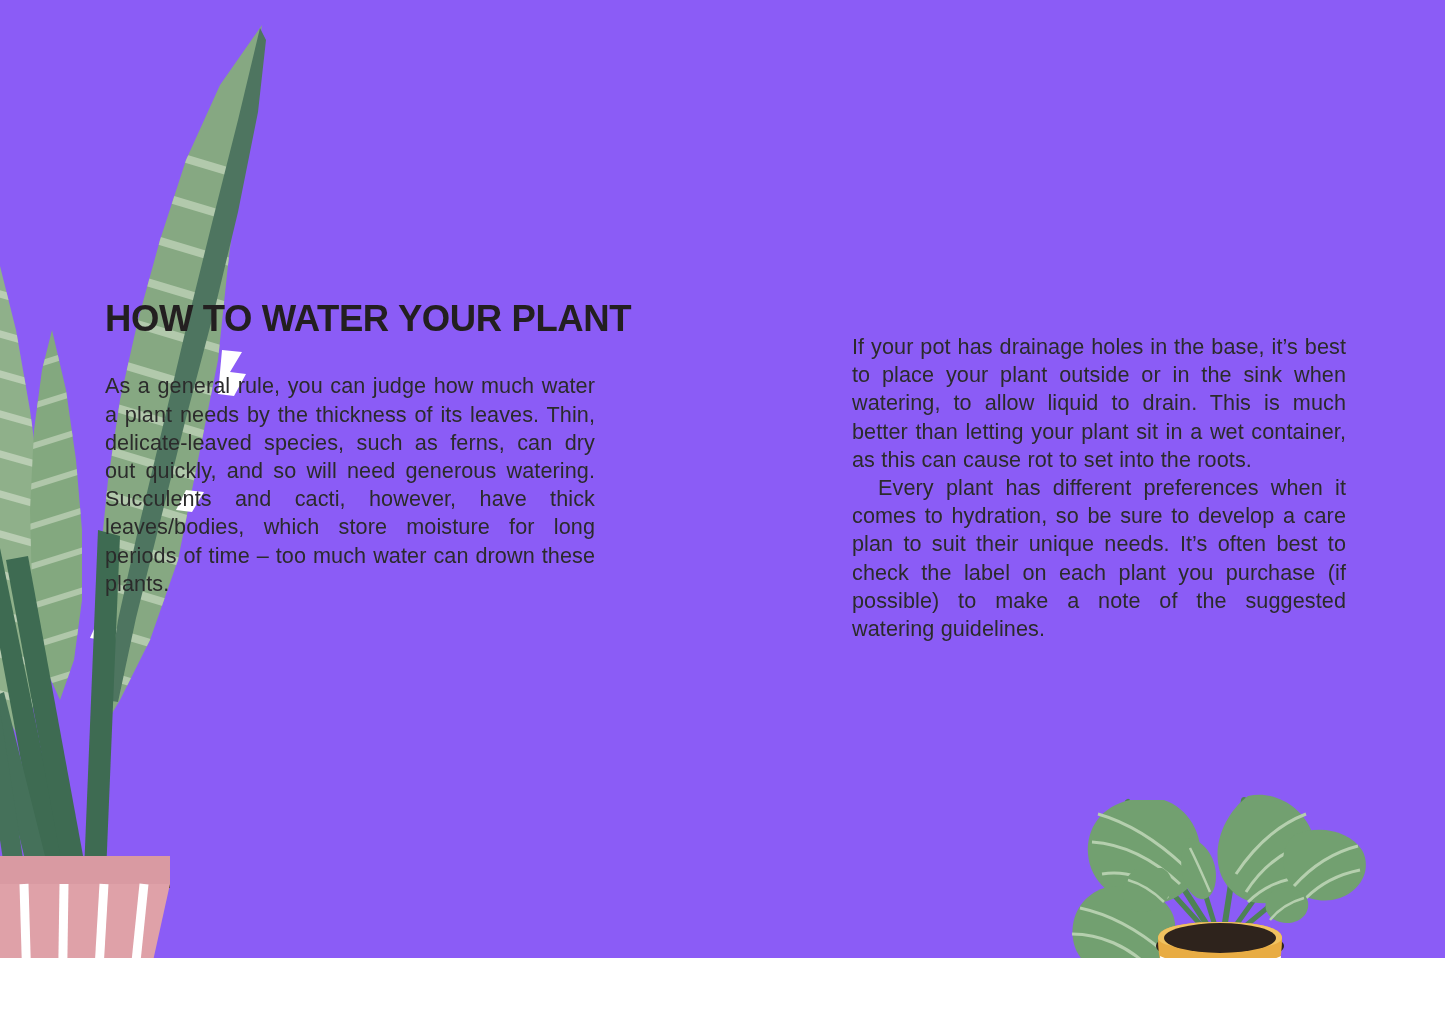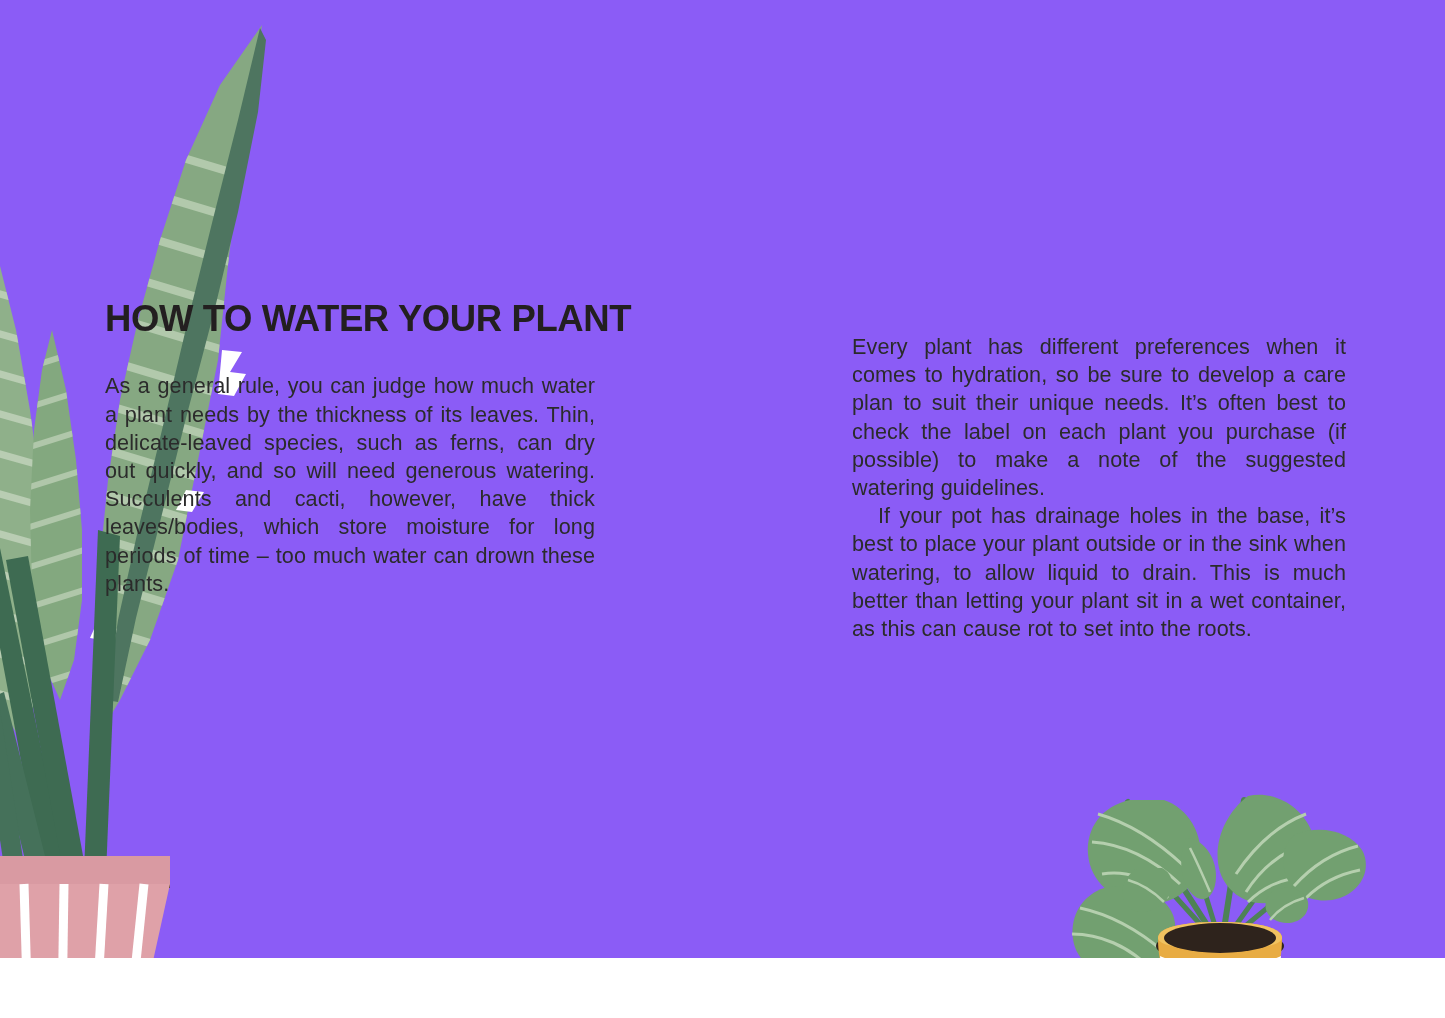--- a/index.html
+++ b/index.html
@@ -291,19 +291,19 @@
       </g>
     </svg>
   </div>
 
   <div class="column" id="left-column">
     <h1 id="page-title">HOW TO WATER YOUR PLANT</h1>
     <p class="body-text">As a general rule, you can judge how much water a plant needs by the thickness of its leaves. Thin, delicate-leaved species, such as ferns, can dry out quickly, and so will need generous watering. Succulents and cacti, however, have thick leaves/bodies, which store moisture for long periods of time – too much water can drown these plants.</p>
   </div>
 
   <div class="column" id="right-column">
+    <p class="body-text last-line-left">If your pot has drainage holes in the base, it’s best to place your plant outside or in the sink when watering, to allow liquid to drain. This is much better than letting your plant sit in a wet container, as this can cause rot to set into the roots.</p>
     <p class="body-text last-line-left">Every plant has different preferences when it comes to hydration, so be sure to develop a care plan to suit their unique needs. It’s often best to check the label on each plant you purchase (if possible) to make a note of the suggested watering guidelines.</p>
-    <p class="body-text last-line-left">If your pot has drainage holes in the base, it’s best to place your plant outside or in the sink when watering, to allow liquid to drain. This is much better than letting your plant sit in a wet container, as this can cause rot to set into the roots.</p>
   </div>
 
   <div id="page-number">11</div>
 
 </div>
 
 </body></html>

